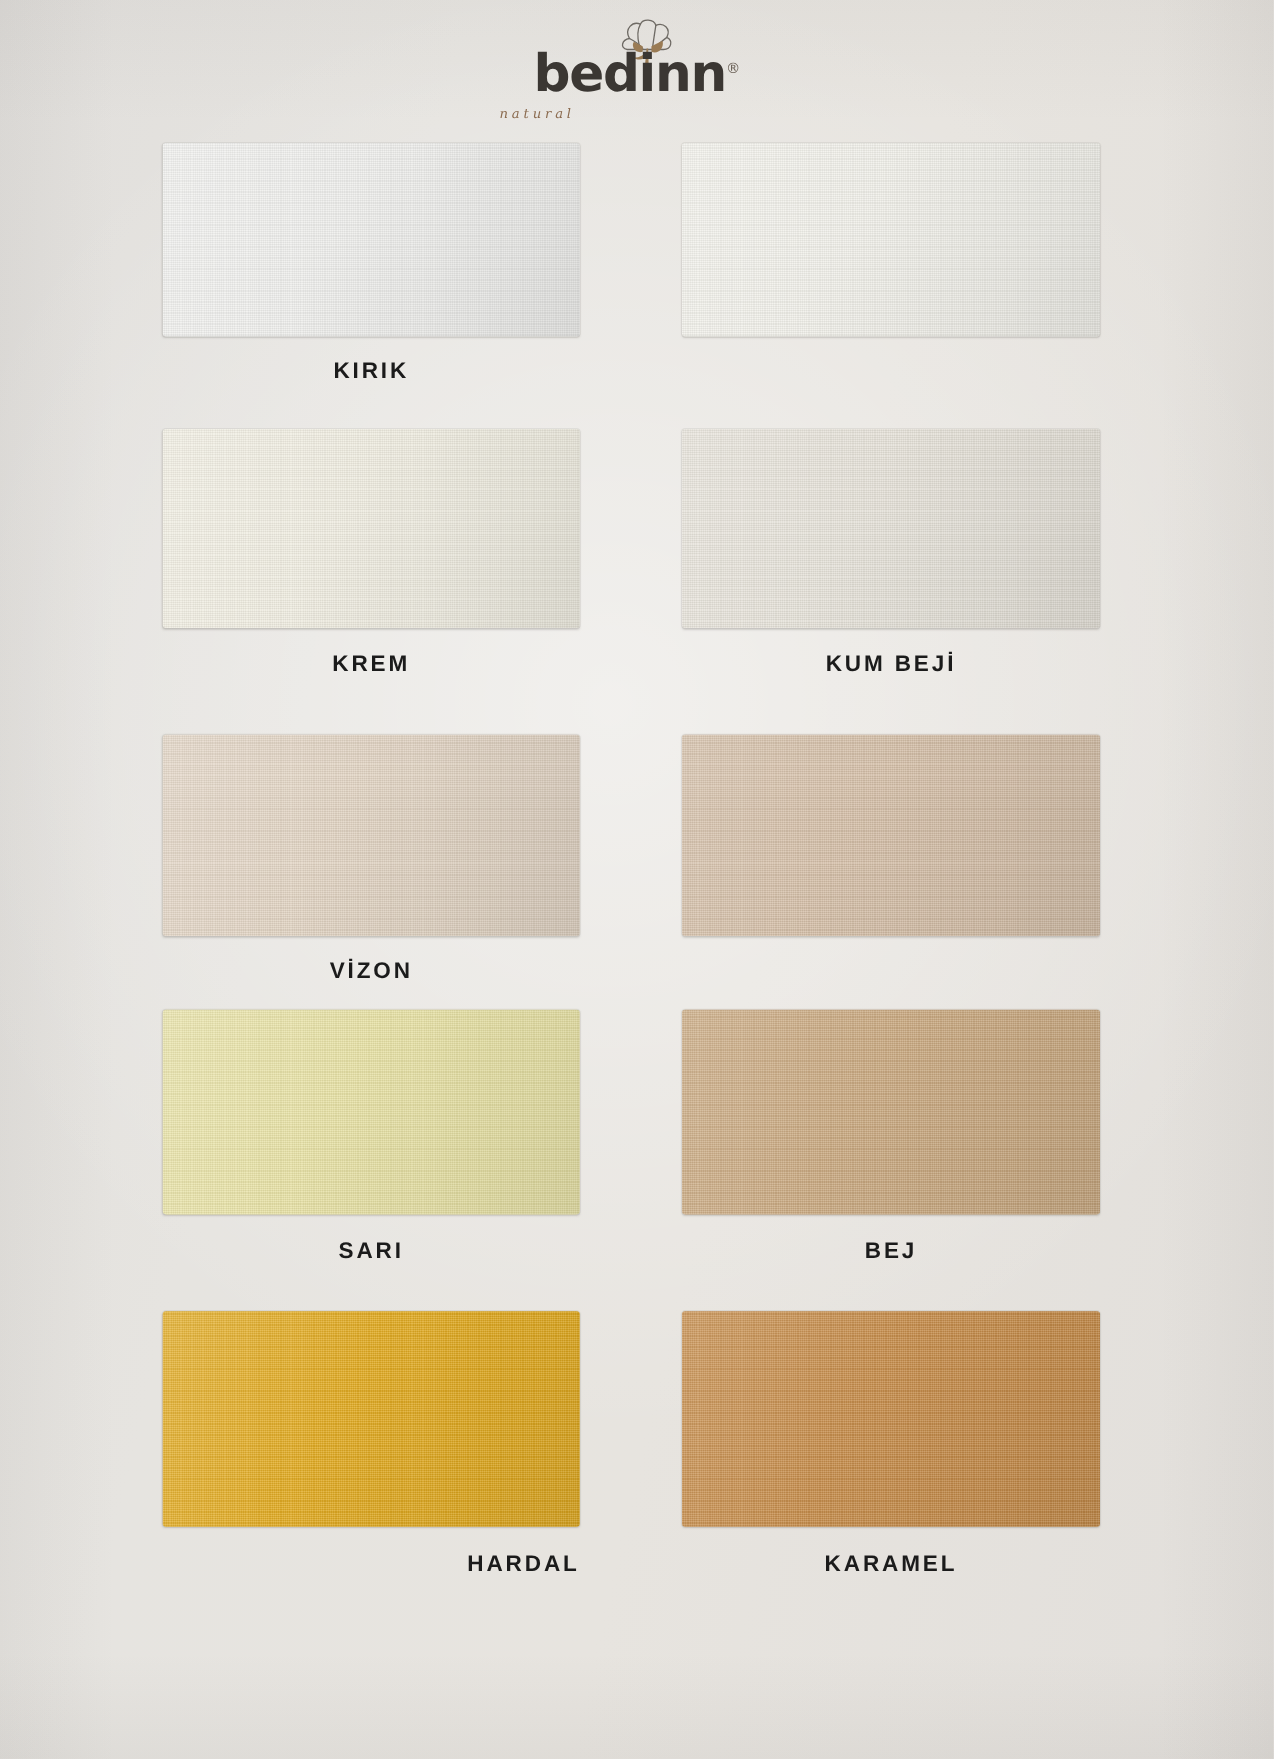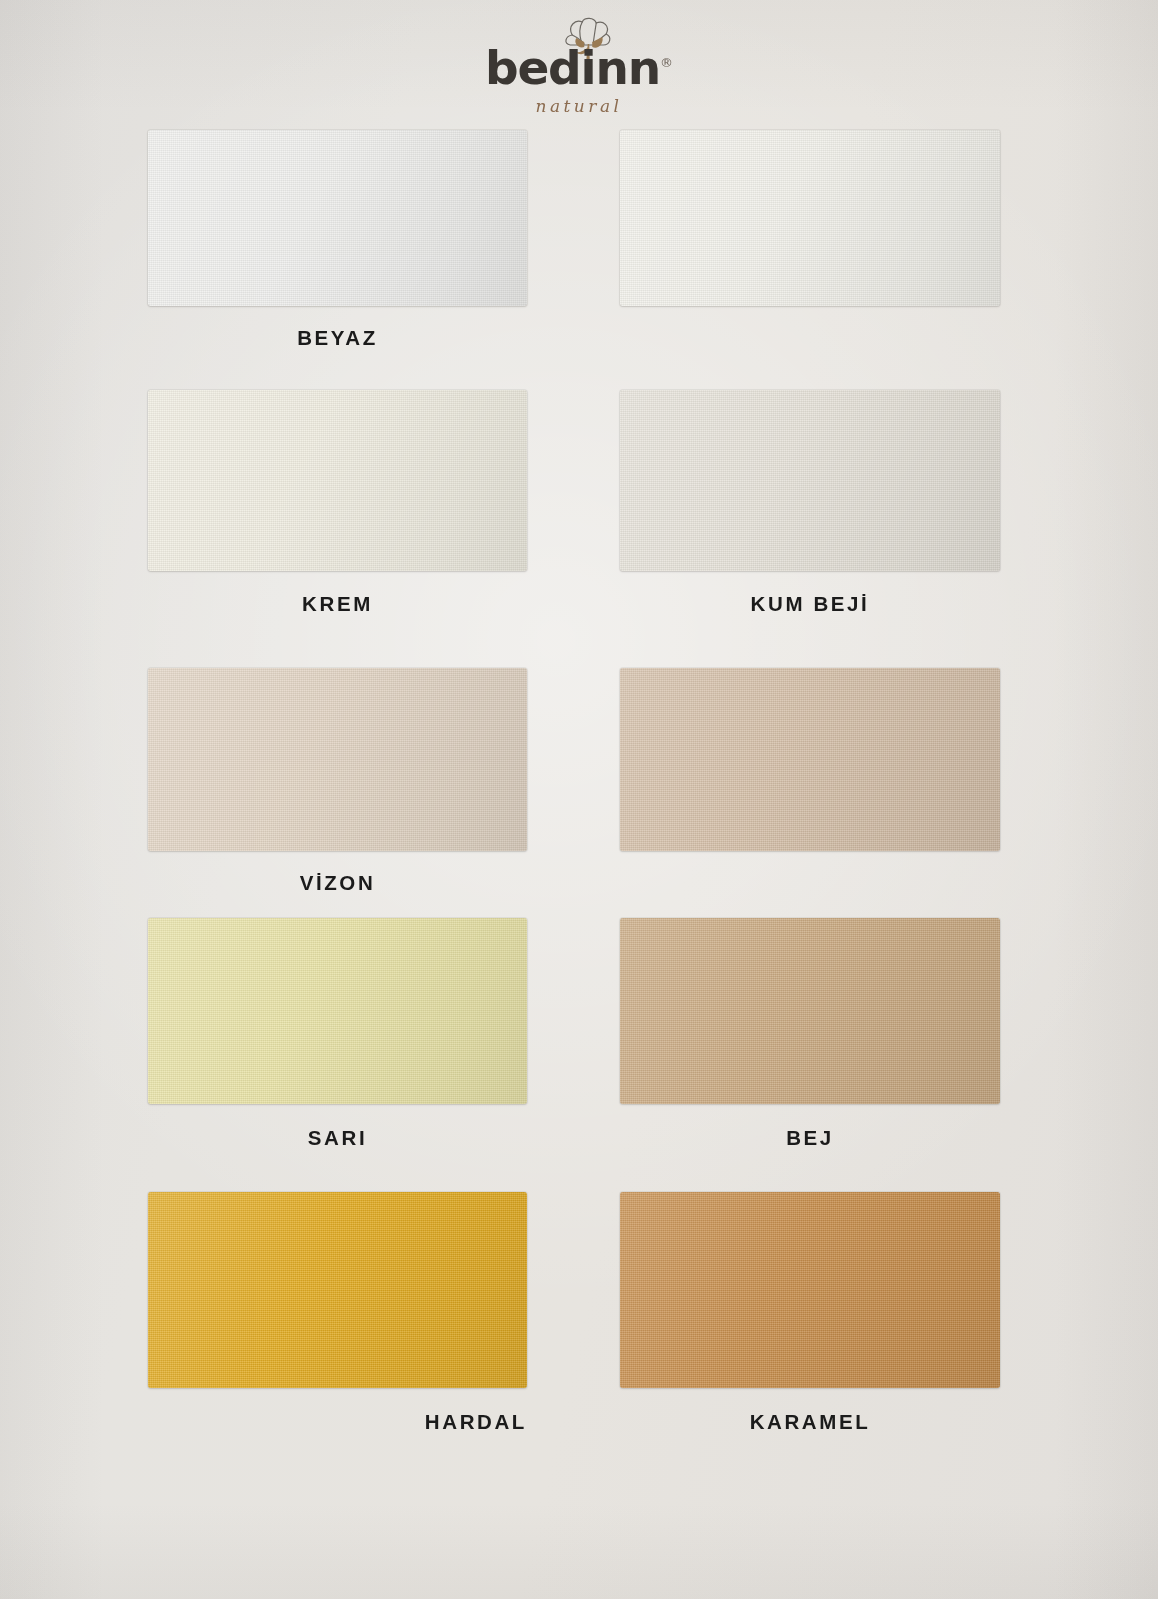--- a/index.html
+++ b/index.html
@@ -79,24 +79,24 @@
     vertical-align: super;
     letter-spacing: 0;
     font-weight: 400;
     color: #6b6157;
   }
   .sub-script {
     position: absolute;
     top: 82px;
     left: 0;
     width: 250px;
-    text-align: center;
+    text-align: left;
     font-family: "DejaVu Serif", serif;
     font-style: italic;
-    font-size: 17px;
+    font-size: 12px;
     letter-spacing: 3.5px;
     color: #8b6b4f;
   }
 
   
   .grid {
     position: absolute;
     top: 130px;
     left: 148px;
     width: 852px;
@@ -180,21 +180,21 @@
     <div class="wordmark"><span>bedinn</span><span class="reg">®</span></div>
 
     <div class="sub-script">natural</div>
   </div>
 </div>
 
 <div class="grid" id="swatch-grid">
     <div class="cell">
       <div class="swatch-wrap" style="margin-bottom: 40px;">
         <div class="swatch" style="height: 176px; background: rgb(238, 238, 236);"></div>
-        <div class="swatch-label" style="margin-top: 20px;">BEYAZ</div>
+        <div class="swatch-label" style="margin-top: 20px;">KIRIK</div>
       </div>
     </div>
     <div class="cell"></div>
     <div class="cell">
       <div class="swatch-wrap" style="margin-bottom: 40px;">
         <div class="swatch" style="height: 176px; background: rgb(240, 239, 233);"></div>
       </div>
     </div>
     <div class="cell">
       <div class="swatch-wrap" style="margin-bottom: 32px;">

